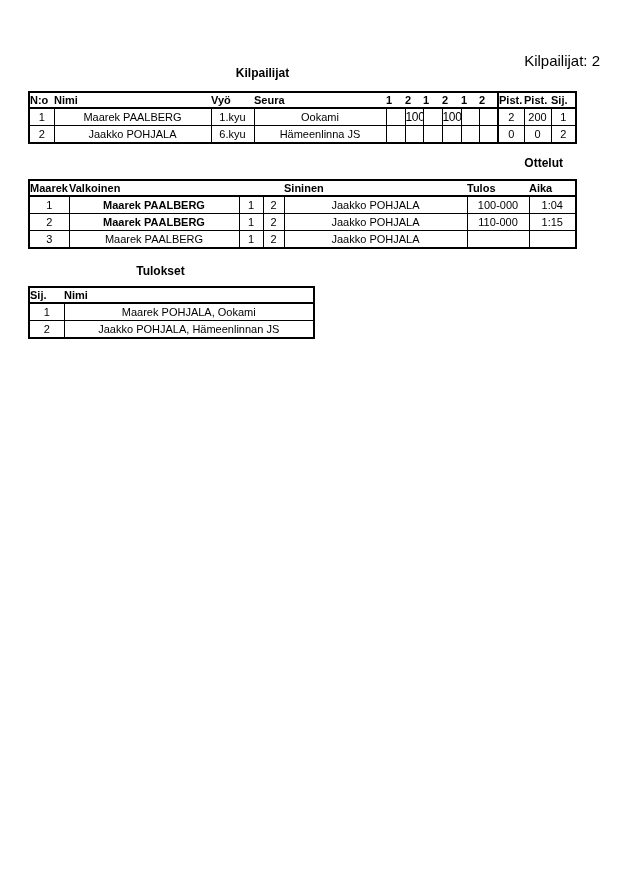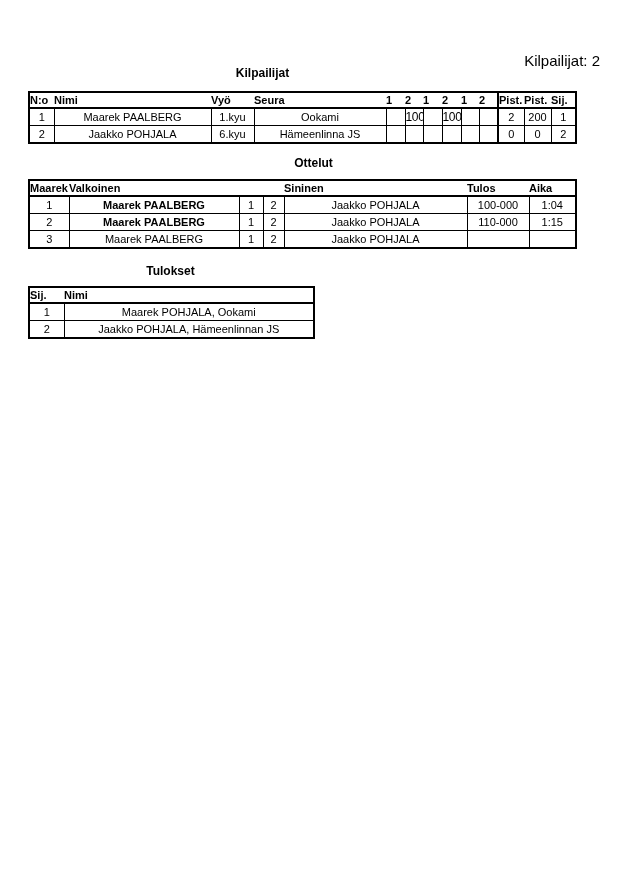--- a/index.html
+++ b/index.html
@@ -23,22 +23,22 @@
     white-space: pre;
     letter-spacing: 0.2px;
   }
   .section-title {
     position: absolute;
     text-align: center;
     font-size: 12px;
     font-weight: bold;
   }
   .sub-kilpailijat { top: 66px; left: 28px; width: 469px; }
-  .sub-ottelut    { top: 156px; left: 40px; width: 547px; }
-  .sub-tulokset   { top: 264px; left: 28px; width: 285px; }
+  .sub-ottelut    { top: 156px; left: 16px; width: 547px; text-align: right; }
+  .sub-tulokset   { top: 264px; left: 18px; width: 285px; }
   .count-note {
     position: absolute;
     top: 52px;
     right: 30px;
     font-size: 15px;
   }
   table.t {
     position: absolute;
     border-collapse: collapse;
     table-layout: fixed;

